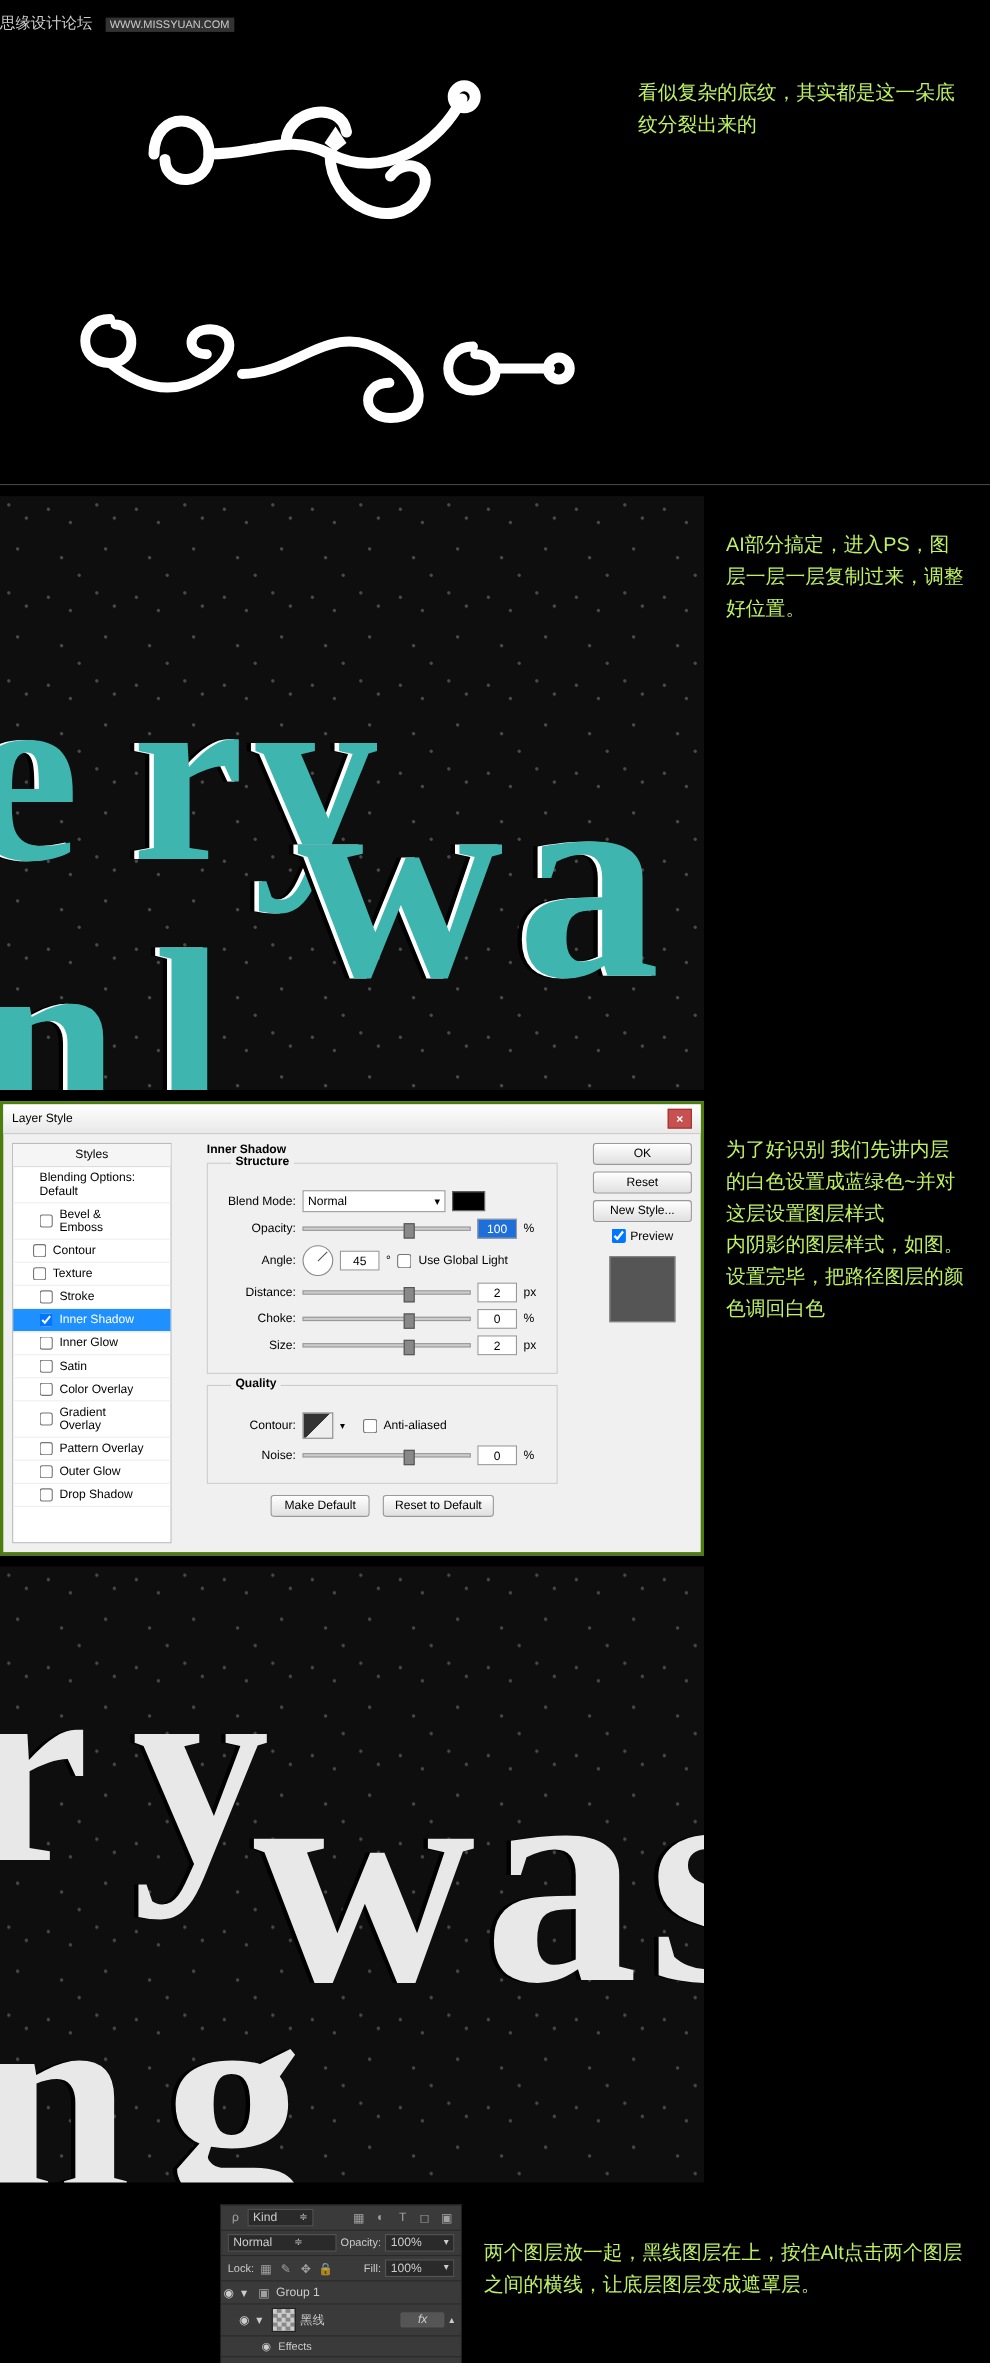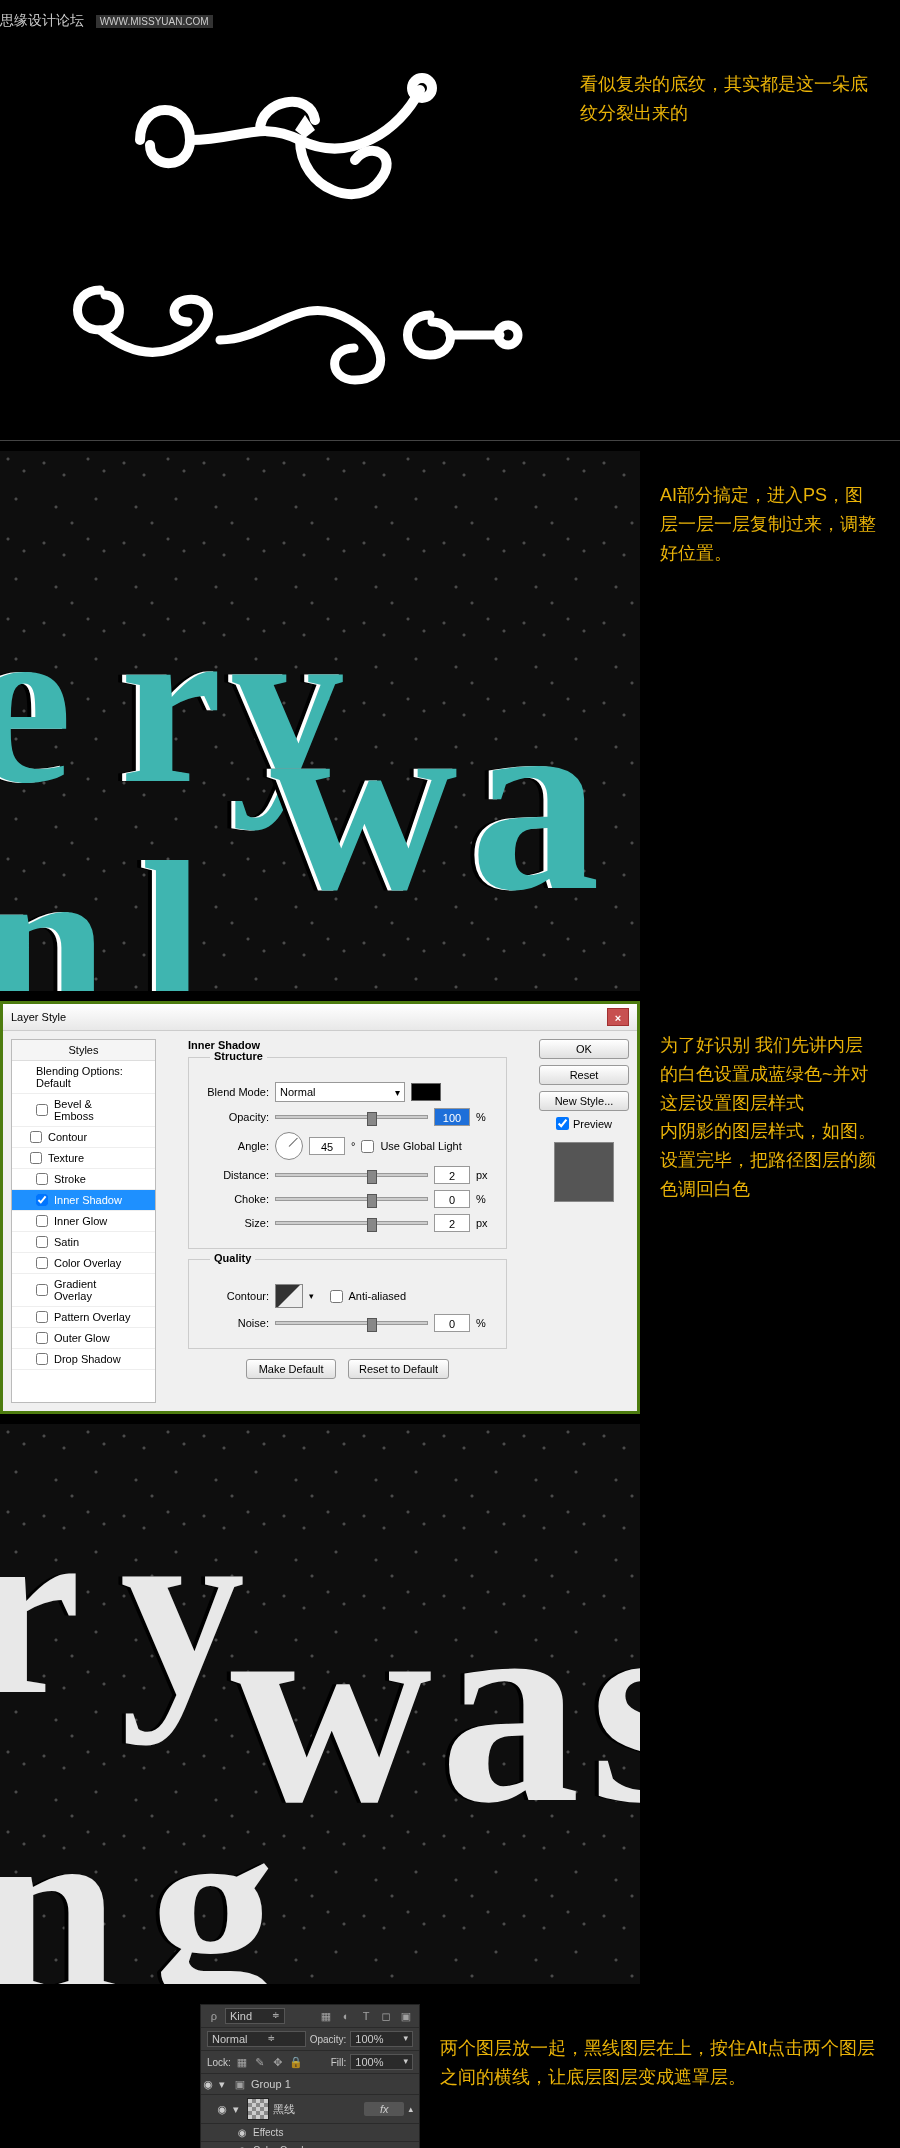--- a/index.html
+++ b/index.html
@@ -17,21 +17,21 @@
 }
 .section {
   display: flex;
   align-items: flex-start;
   margin-top: 10px;
 }
 .left-col { flex-shrink: 0; }
 .right-col {
   padding: 30px 20px 0 20px;
   line-height: 1.6;
-  color: #eab308;
+  color: #bef264;
   font-size: 18px;
 }
 .ornament-block {
   width: 560px;
   height: 380px;
   position: relative;
 }
 .ornament-block svg { position: absolute; }
 .deco-img {
   width: 640px;

